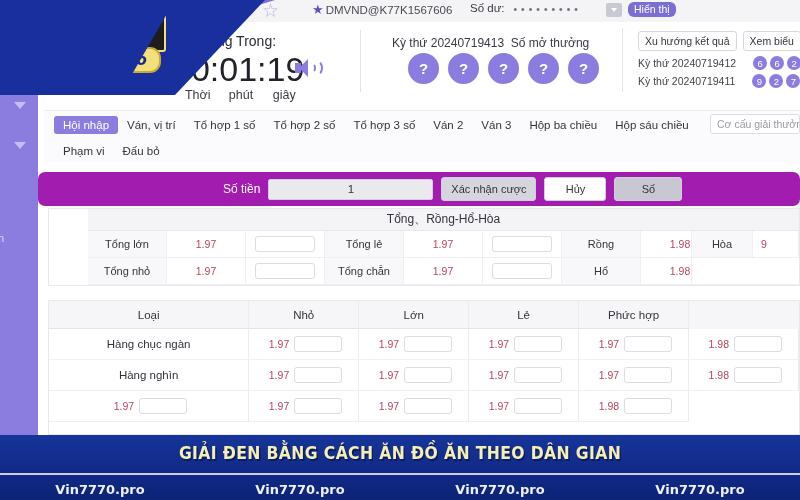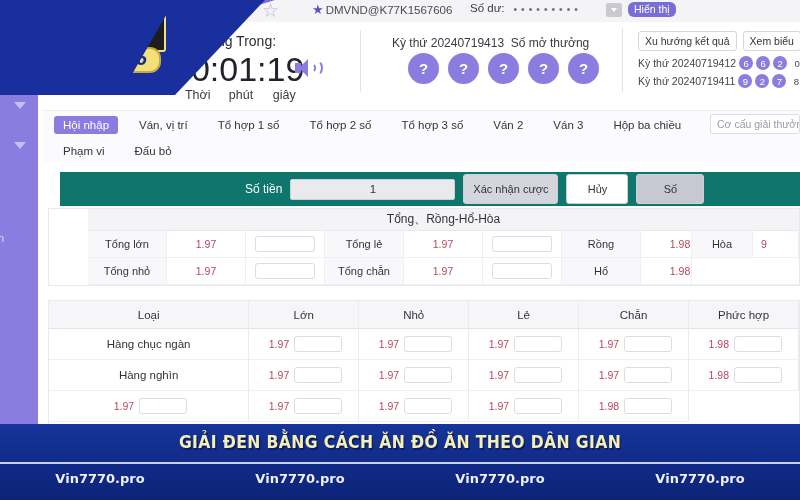--- a/index.html
+++ b/index.html
@@ -143,60 +143,60 @@
   }
   .vsep2 { position: absolute; top: 28px; left: 622px; width: 1px; height: 64px; background: #e3e3e9; }
 
   .hbtns { position: absolute; top: 31px; left: 638px; display: flex; gap: 6px; }
   .hbtn {
     border: 1px solid #d6d6de; background: #fff; border-radius: 3px;
     font-size: 10.5px; color: #33333c; padding: 3px 6px; white-space: nowrap;
   }
   .hist { position: absolute; top: 56px; left: 638px; }
   .hist-row { display: flex; align-items: center; gap: 3px; margin-bottom: 4px; white-space: nowrap; }
-  .hist-lbl { font-size: 10.5px; color: #44444c; margin-right: 0; }
+  .hist-lbl { font-size: 10.5px; color: #44444c; margin-right: 14px; }
   .mini {
     width: 14px; height: 14px; border-radius: 50%; background: #8b7de0; color: #fff;
     font-size: 9.5px; display: flex; align-items: center; justify-content: center;
   }
   .mini.plain { background: transparent; color: #44444c; }
 
   
   .tabbar {
     position: absolute; top: 110px; left: 44px; right: 0; height: 52px;
     background: #fbfbfd; border-top: 1px solid #ebebf0;
   }
-  .tabrow { display: flex; align-items: center; gap: 12px; padding-left: 10px; }
+  .tabrow { display: flex; align-items: center; gap: 0; padding-left: 10px; }
   .tabrow.r1 { height: 28px; }
   .tabrow.r2 { height: 24px; }
   .tab {
     font-size: 11.5px; color: #33333c; padding: 3px 9px; white-space: nowrap;
     border-radius: 3px;
   }
   .tab.active { background: #8b7de0; color: #fff; }
   .tab-search {
     position: absolute; right: 0px; top: 3px; width: 90px; height: 20px;
     border: 1px solid #dcdce4; border-radius: 3px; background: #fff;
     font-size: 10.5px; color: #9a9aa6; padding: 3px 6px; overflow: hidden;
     white-space: nowrap;
   }
 
   
   .betbar {
-    position: absolute; top: 172px; left: 60px; right: 0; height: 34px;
-    background: #0f766e; display: flex; align-items: center;
+    position: absolute; top: 172px; left: 38px; right: 0; height: 34px;
+    background: #a21caf; display: flex; align-items: center; border-radius: 7px;
   }
   .bet-lbl { font-size: 12px; color: #fff; margin-left: 185px; }
   .bet-input {
     width: 165px; height: 21px; margin-left: 8px; background: #e9e9ee;
     border: 1px solid #cfcfd8; border-radius: 2px; font-size: 11.5px;
     color: #33333c; display: flex; align-items: center; justify-content: center;
   }
   .bet-btn {
-    height: 30px; margin-left: 8px; padding: 10px 9px; border-radius: 3px;
+    height: 24px; margin-left: 8px; padding: 10px 9px; border-radius: 3px;
     font-size: 11px; display: flex; align-items: center; justify-content: center;
     background: #fff; color: #33333c; border: 1px solid #cfcfd8;
   }
   .bet-btn.confirm { background: #d5d5dd; }
   .bet-btn.gray { background: #c8c8d2; min-width: 68px; }
   .bet-btn.cancel { min-width: 62px; }
 
   
   .panel1 {
     position: absolute; top: 208px; left: 48px; right: 0; height: 78px;
@@ -238,21 +238,21 @@
   }
   .td-pair {
     height: 31px; display: flex; align-items: center; justify-content: center; gap: 5px;
     border-right: 1px solid #ebebf0; border-bottom: 1px solid #f0f0f4;
   }
   .td-odd { font-size: 10.5px; color: #b9455c; min-width: 24px; text-align: right; }
   .td-box { width: 48px; height: 16px; border: 1px solid #dcdce4; border-radius: 3px; background: #fff; }
 
   
   .banner {
-    position: absolute; left: 0; bottom: 0; width: 800px; height: 76px;
+    position: absolute; left: 0; bottom: 0; width: 800px; height: 65px;
     background: linear-gradient(180deg, #16349a 0%, #112a86 55%, #0d2378 100%);
   }
   .banner-text {
     position: absolute; top: 8px; left: 0; width: 800px; text-align: center;
     font-family: "DejaVu Sans", sans-serif; font-weight: bold; font-size: 17px;
     color: #f6efb4; letter-spacing: .4px;
     text-shadow: 1.5px 1.5px 0 #0a1b5e;
     transform: scaleX(.92);
   }
   .banner-rule { position: absolute; top: 38px; left: 0; width: 800px; height: 2px; background: #c9cfe8; }
@@ -414,24 +414,23 @@
       <div style="position:absolute;top:22px;right:0;width:108px;">
         <div class="g1cell lbl" style="height:27px;border-left:1px solid #eeeef3;width:62px;float:left;">Hòa</div>
         <div class="g1cell odd" style="height:27px;width:46px;float:left;justify-content:flex-start;padding-left:8px;">9</div>
         <div style="clear:both;height:27px;border-left:1px solid #eeeef3;border-bottom:1px solid #eeeef3;background:#fff;"></div>
       </div>
     </div>
 
     <div class="panel2">
       <div class="thead">
         <div class="th">Loại</div>
+        <div class="th">Nhỏ</div>
         <div class="th">Lớn</div>
-        <div class="th">Nhỏ</div>
         <div class="th">Lẻ</div>
-        <div class="th">Chẵn</div>
         <div class="th">Phức hợp</div>
       </div>
 
       <div class="trow">
         <div class="td-name">Hàng chục ngàn</div>
         <div class="td-pair">
             <span class="td-odd">1.97</span>
             <span class="td-box"></span>
           </div>
         <div class="td-pair">

